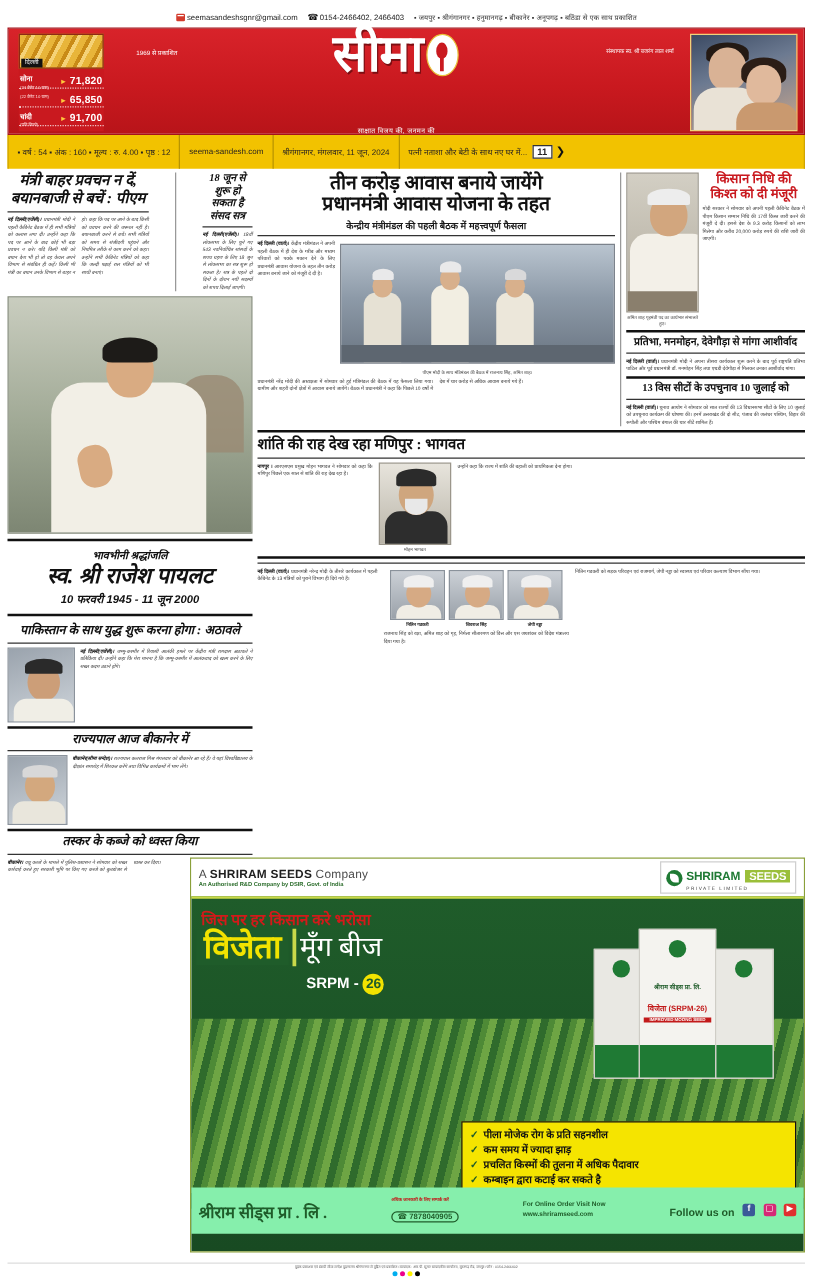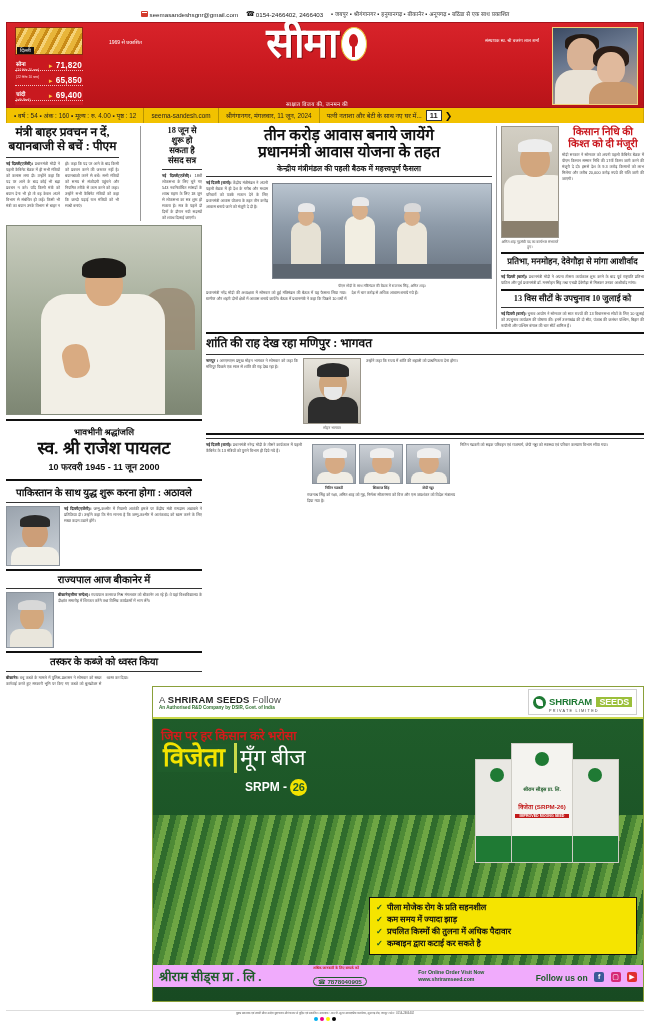--- a/index.html
+++ b/index.html
@@ -105,37 +105,37 @@
     background:#e9e2d6; border-radius:18px 18px 0 0; }
   .mp-face2 { position:absolute; left:44px; top:24px; width:28px; height:32px;
     background:#e0b99c; border-radius:48% 48% 44% 44%; }
   .mp-hair2 { position:absolute; left:40px; top:18px; width:36px; height:22px;
     background:#2b1d16; border-radius:50% 50% 30% 30%; }
   .mp-body2 { position:absolute; left:36px; top:54px; width:50px; height:26px;
     background:#c9996f; border-radius:16px 16px 0 0; }
 
   
   .infostrip {
-    margin: 0 6px; height: 15px; background: #f2c200;
+    margin: 0 6px; height: 27px; background: #f2c200;
     display: flex; align-items: center; font-size: 6.4px; color: #231f20;
     border-left: 1px solid #d0a500; border-right: 1px solid #d0a500;
   }
   .is-cell { padding: 0 7px; border-right: 1px solid #b89400; height: 100%;
     display: flex; align-items: center; white-space: nowrap; }
   .is-cell:last-child { border-right: 0; }
   .is-cell.grow { flex: 1; }
   .pagebadge {
     background: #fff; border: 1px solid #333; font-weight: bold; font-size: 7.5px;
     padding: 0 3px; margin-left: 4px; line-height: 9px;
   }
   .arrow-r { font-size: 9px; margin-left: 3px; color: #111; }
 
   
   .body-wrap { display: flex; margin: 3px 6px 0 6px; gap: 4px; }
-  .col-left  { width: 196px; flex: 0 0 196px; }
+  .col-left  { width: 196px; flex: 0 0 196px; font-style: italic; }
   .col-mid   { flex: 1; }
   .col-right { width: 148px; flex: 0 0 148px; }
 
   .hl-xl { font-family:"Liberation Serif","DejaVu Serif",serif; font-weight:bold;
     font-size: 15.5px; line-height: 1.12; color:#111; text-align:center; }
   .hl-lg { font-family:"Liberation Serif","DejaVu Serif",serif; font-weight:bold;
     font-size: 12px; line-height: 1.15; color:#111; text-align:center; }
   .hl-md { font-family:"Liberation Serif","DejaVu Serif",serif; font-weight:bold;
     font-size: 10px; line-height: 1.15; color:#111; text-align:center; }
   .hl-sm { font-family:"Liberation Serif","DejaVu Serif",serif; font-weight:bold;
@@ -252,22 +252,22 @@
     font-size:5px; font-weight:bold; color:#1f5c2a; }
   .pack .nm2 { position:absolute; left:0; right:0; top:58px; text-align:center;
     font-size:6.2px; font-weight:bold; color:#c21a1a; }
   .pack .nm3 { position:absolute; left:3px; right:3px; top:70px; text-align:center;
     font-size:3.6px; font-weight:bold; color:#fff; background:#c21a1a; }
   .ad-bullets { position:absolute; right:6px; bottom:46px; width:268px;
     background:#f5e400; border:1.4px solid #111; padding:4px 6px; }
   .ad-bullets li { list-style:none; font-size:8.2px; font-weight:bold; color:#111;
     font-family:"Liberation Serif",serif; line-height:1.45; display:flex; gap:4px; }
   .ad-bullets .ck { color:#1f5c2a; font-weight:bold; }
-  .ad-foot { position:absolute; left:0; right:0; bottom:14px; height:22px;
-    background:#f0abfc; display:flex; align-items:center; justify-content:space-between; padding:0 6px; }
+  .ad-foot { position:absolute; left:0; right:0; bottom:14px; height:37px;
+    background:#86efac; display:flex; align-items:center; justify-content:space-between; padding:0 6px; }
   .ad-foot .brand { font-size:13px; font-weight:bold; color:#1f5c2a;
     font-family:"Liberation Serif",serif; }
   .ad-foot .ph-pill { border:1px solid #1f5c2a; border-radius:8px; padding:0 4px;
     font-size:6.2px; font-weight:bold; color:#1f5c2a; }
   .ad-foot .ph-lbl { font-size:3.6px; color:#c21a1a; font-weight:bold; display:block; }
   .ad-foot .ord { font-size:5.2px; color:#1f5c2a; font-weight:bold; line-height:1.35; }
   .ad-foot .fol { font-size:8.5px; font-weight:bold; color:#1f5c2a; }
   .soc { display:inline-block; width:10px; height:10px; border-radius:2px; margin-left:2px;
     color:#fff; font-size:7px; text-align:center; line-height:10px; font-weight:bold; vertical-align:middle;}
   .soc.fb{background:#3b5998;} .soc.ig{background:#d62976;} .soc.yt{background:#e02f2f;}
@@ -315,21 +315,21 @@
             <span class="gr-name"></span>
             <span class="gr-sub">(22 कैरेट 10 ग्राम)</span>
           </span>
           <span><span class="tri">►</span><span class="gr-val">65,850</span></span>
         </div>
         <div class="gold-row">
           <span class="gr-left">
             <span class="gr-name">चांदी</span>
             <span class="gr-sub">(प्रति किलो)</span>
           </span>
-          <span><span class="tri">►</span><span class="gr-val">69,400</span></span>
+          <span><span class="tri">►</span><span class="gr-val">91,700</span></span>
         </div>
       </div>
     </div>
 
     <div class="mast-center">
       <div class="est-line">1969 से प्रकाशित</div>
       <div class="pub-line">संस्थापक स्व. श्री बजरंग लाल शर्मा</div>
       <div class="logo-row">
         <span class="logo-txt">सीमा</span>
         <span class="logo-emblem">
@@ -585,21 +585,21 @@
           <div class="bodytext" style="flex:1;">नितिन गडकरी को सड़क परिवहन एवं राजमार्ग, जेपी नड्डा को स्वास्थ्य एवं परिवार कल्याण विभाग सौंपा गया।</div>
         </div>
       </div>
     </div>
   </div>
 
   <div class="ad-wrap">
     <div class="ad-top">
       <div class="ad-top-l">
         <div class="l1">
-          <span>A </span><b>SHRIRAM SEEDS</b><span> Follow</span>
+          <span>A </span><b>SHRIRAM SEEDS</b><span> Company</span>
         </div>
         <div class="l2">An Authorised R&amp;D Company by DSIR, Govt. of India</div>
       </div>
       <div class="ad-logo">
         <span class="leaf"></span>
         <span>
           <span class="t1">SHRIRAM</span>
           <span class="t2">SEEDS</span>
           <div class="t3">PRIVATE LIMITED</div>
         </span>

